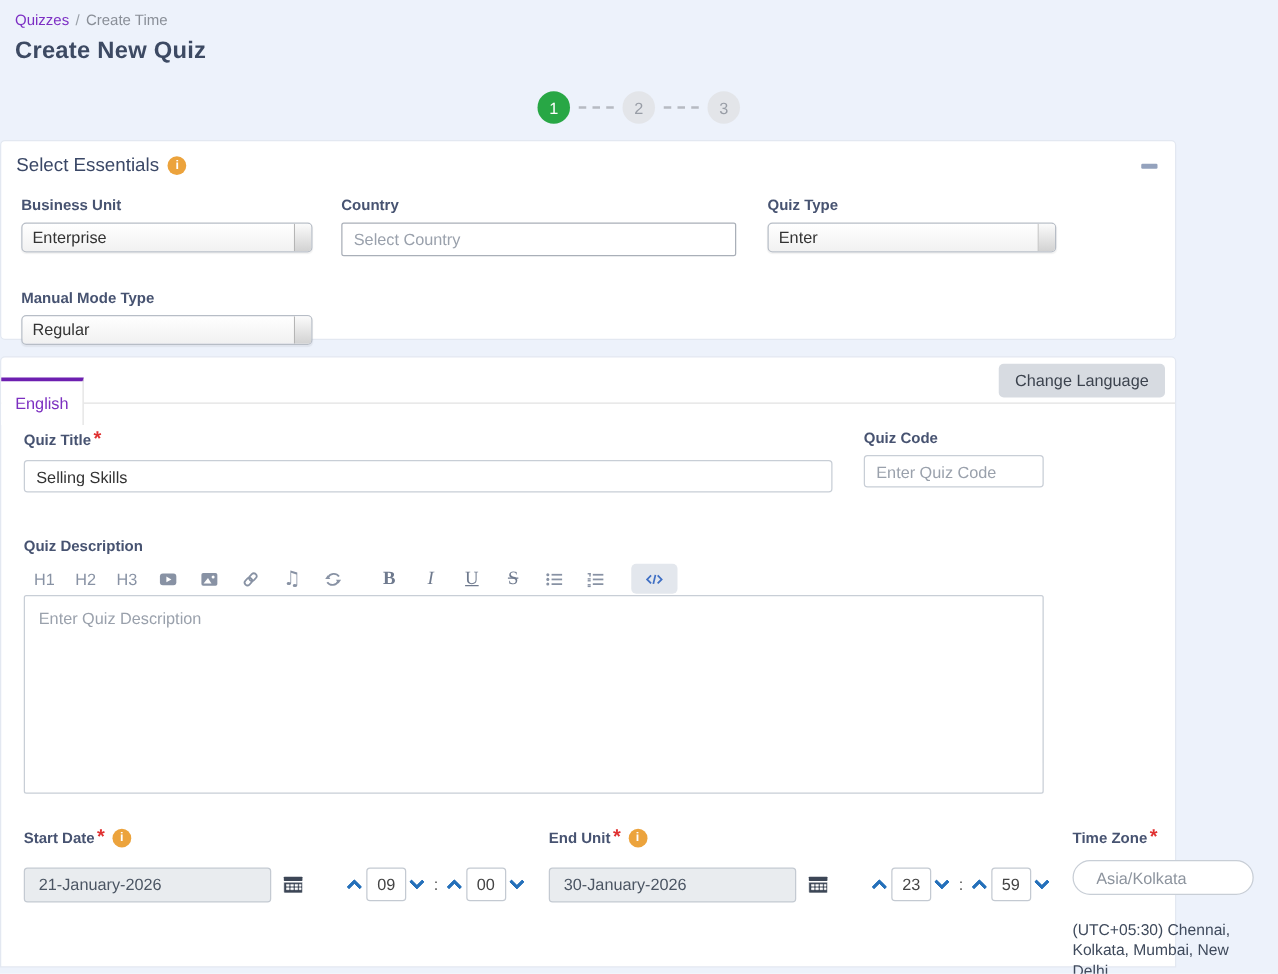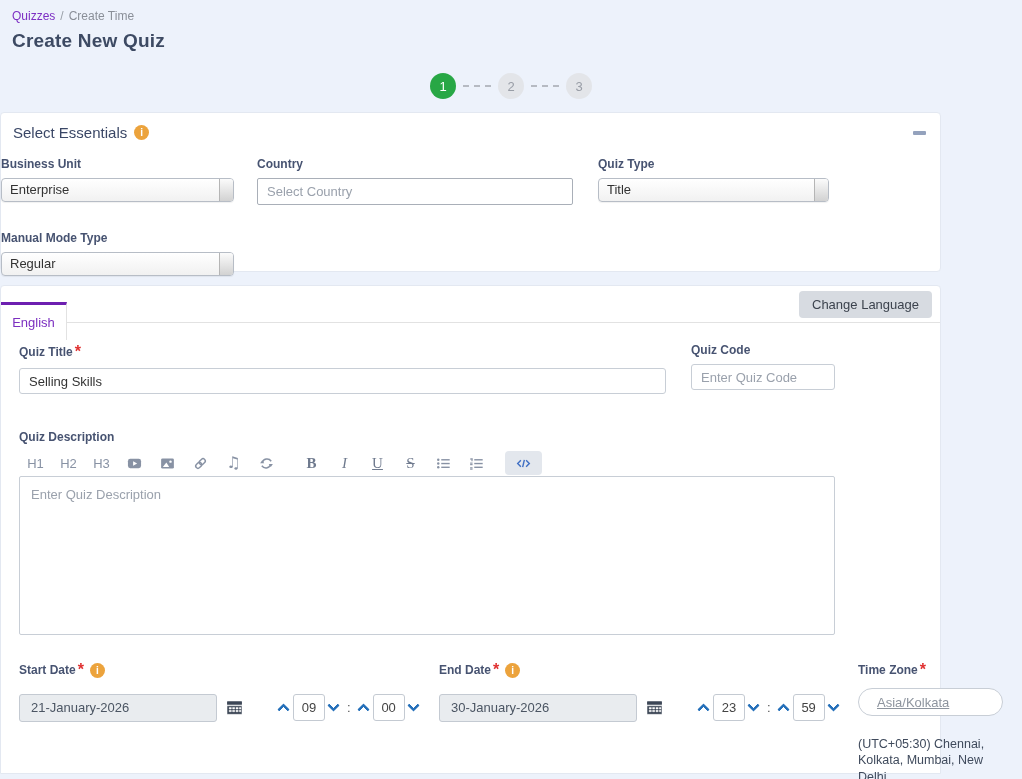--- a/index.html
+++ b/index.html
@@ -38,21 +38,21 @@
   .essentials-header { display: flex; align-items: center; padding: 11px 12px 6px; }
   .essentials-title { font-size: 15px; color: #3a4766; margin-right: 7px; }
   .info-icon {
     display: inline-flex; width: 15px; height: 15px; border-radius: 50%;
     background: #eca33c; color: #fff; font-size: 10px; font-weight: bold;
     align-items: center; justify-content: center; flex: 0 0 auto; cursor: pointer;
   }
   .collapse-btn { margin-left: auto; border: none; background: none; cursor: pointer; padding: 4px 2px; }
   .collapse-btn .bar { display: block; width: 13px; height: 4px; background: #94a2bd; border-radius: 1px; }
 
-  .fields { padding: 10px 0 0; }
+  .fields { padding: 10px 16px 0; }
   .frow { display: flex; }
   .frow + .frow { margin-top: 26px; }
   .fld label { display: block; font-size: 12px; font-weight: bold; color: #475371; margin-bottom: 7px; }
   .w-bu { width: 233px; }
   .w-country { width: 316px; margin-left: 23px; }
   .w-qt { width: 231px; margin-left: 25px; }
 
   .select-box {
     position: relative; height: 24px; line-height: 22px;
     border: 1px solid #b7bdc6; border-radius: 4px;
@@ -145,21 +145,20 @@
     width: 32px; height: 27px; margin: 6px 0; text-align: center;
     border: 1px solid #c4cad2; border-radius: 3px; font-size: 13px; color: #444;
     font-family: "Liberation Sans", sans-serif;
   }
   .colon { font-size: 13px; color: #555; margin: 0 4px; }
 
   .tz-input {
     width: 145px; height: 28px; border: 1px solid #c8ced6; border-radius: 14px;
     padding: 0 18px; font-size: 13px; color: #8d949e;
     font-family: "Liberation Sans", sans-serif;
-    text-decoration: underline;
   }
   .tz-desc { margin-top: 20px; font-size: 12.5px; color: #3f4a5c; line-height: 1.3; width: 152px; }
   .tz-change-btn {
     margin-top: 4px; padding: 3px 8px; font-size: 11px; color: #333;
     background: linear-gradient(#fefefe, #e9e9e9); border: 1px solid #b6b6b6;
     border-radius: 3px; cursor: pointer; font-family: "Liberation Sans", sans-serif;
   }
 </style>
 </head>
 <body>
@@ -194,21 +193,21 @@
           <span class="select-grip"></span>
         </div>
       </div>
       <div class="fld w-country">
         <label>Country</label>
         <input class="text-input country-input" placeholder="Select Country" style="">
       </div>
       <div class="fld w-qt">
         <label>Quiz Type</label>
         <div class="select-box">
-          <span>Title</span>
+          <span>Enter</span>
           <span class="select-grip"></span>
         </div>
       </div>
     </div>
     <div class="frow">
       <div class="fld w-bu">
         <label>Manual Mode Type</label>
         <div class="select-box">
           <span>Regular</span>
           <span class="select-grip"></span>
@@ -362,21 +361,21 @@
               <button class="chev-btn">
                   <span class="chev chev-down"></span>
                 </button>
             </div>
           </div>
         </div>
       </div>
 
       <div class="sch-group g-end">
         <div class="label-row">
-          <label>End Date</label>
+          <label>End Unit</label>
           <span class="req">*</span>
           <span class="info-icon">i</span>
         </div>
         <div class="date-row">
           <input class="date-input" readonly="" value="30-January-2026" style="">
           <button class="cal-btn">
             <svg viewBox="0 0 16 16">
                 <g fill="currentColor">
                   <rect x="1" y="2.2" width="14" height="3.2" rx="0.5"></rect>
                   <path d="M1 6.4 h14 v7.4 a0.6 0.6 0 0 1 -0.6 0.6 h-12.8 a0.6 0.6 0 0 1 -0.6 -0.6 z M3 8 h2 v1.4 h-2 z M6.2 8 h2 v1.4 h-2 z M9.4 8 h2 v1.4 h-2 z M12.6 8 h1.4 v1.4 h-1.4 z M3 10.6 h2 v1.4 h-2 z M6.2 10.6 h2 v1.4 h-2 z M9.4 10.6 h2 v1.4 h-2 z M12.6 10.6 h1.4 v1.4 h-1.4 z" fill-rule="evenodd" fill="currentColor" stroke="#fff" stroke-width="0.4"></path>

